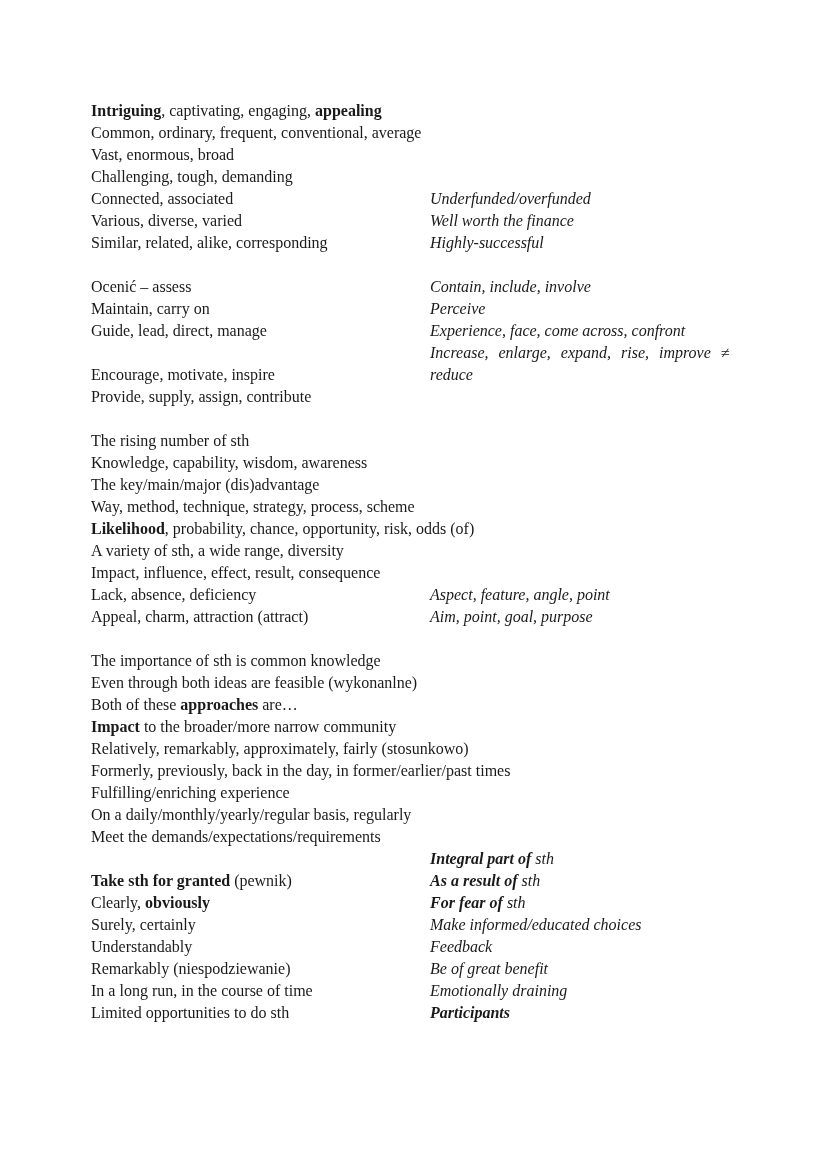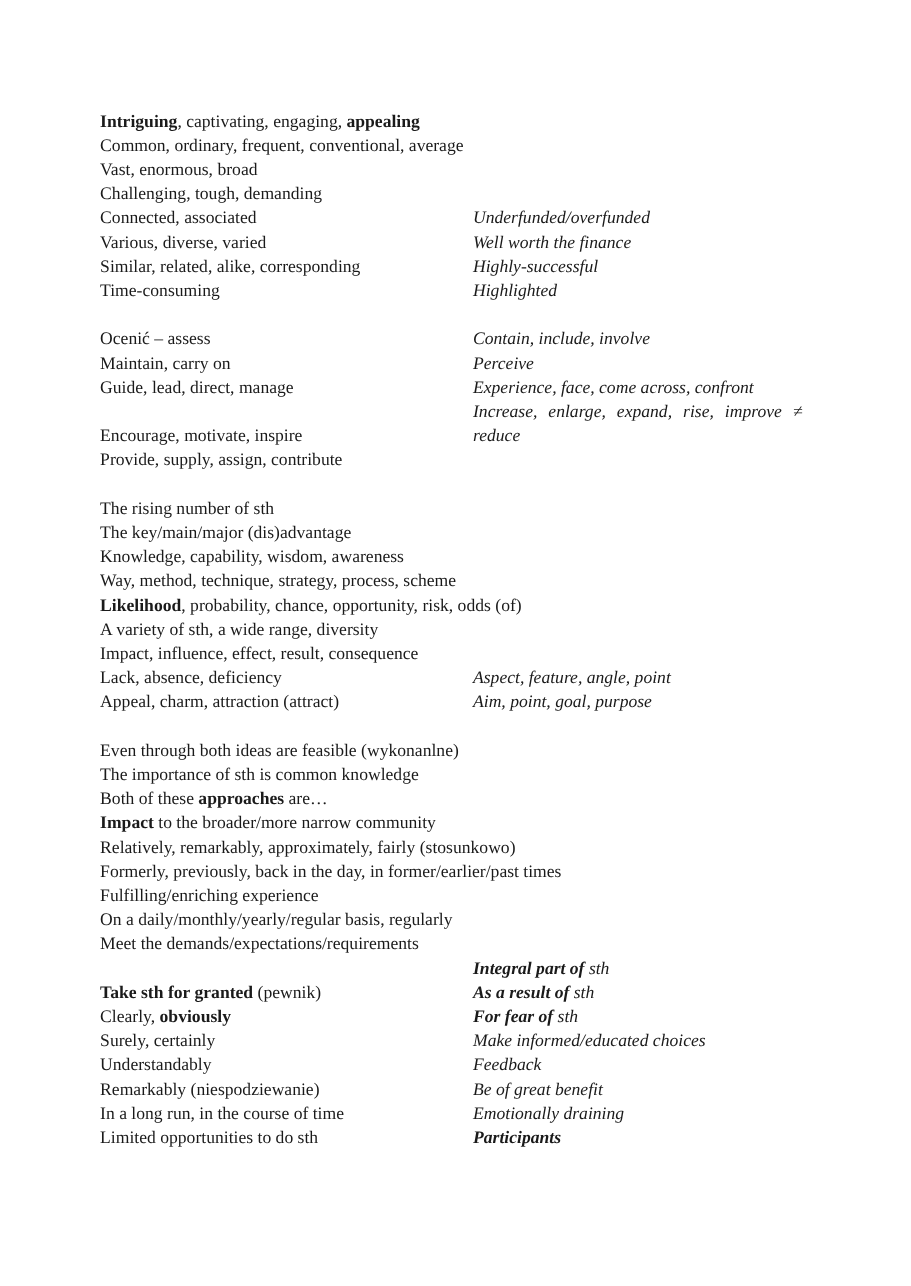--- a/index.html
+++ b/index.html
@@ -35,24 +35,20 @@
         <span class="col-r"><span>Underfunded/overfunded</span></span>
       </div>
       <div class="row">
         <span class="col-l"><span>Various, diverse, varied</span></span>
         <span class="col-r"><span>Well worth the finance</span></span>
       </div>
       <div class="row">
         <span class="col-l"><span>Similar, related, alike, corresponding</span></span>
         <span class="col-r"><span>Highly-successful</span></span>
       </div>
-      <div class="row">
-        <span class="col-l"><span>Time-consuming</span></span>
-        <span class="col-r"><span>Highlighted</span></span>
-      </div>
     </div>
   <div class="gap"></div>
   <div id="section2">
       <div class="row">
         <span class="col-l"><span>Ocenić – assess</span></span>
         <span class="col-r"><span>Contain, include, involve</span></span>
       </div>
       <div class="row">
         <span class="col-l"><span>Maintain, carry on</span></span>
         <span class="col-r"><span>Perceive</span></span>
@@ -71,24 +67,24 @@
       <div class="row">
         <span class="col-l"><span>Provide, supply, assign, contribute</span></span>
       </div>
     </div>
   <div class="gap"></div>
   <div id="section3">
       <div class="row">
         <span class="col-l"><span>The rising number of sth</span></span>
       </div>
       <div class="row">
-        <span class="col-l"><span>The key/main/major (dis)advantage</span></span>
+        <span class="col-l"><span>Knowledge, capability, wisdom, awareness</span></span>
       </div>
       <div class="row">
-        <span class="col-l"><span>Knowledge, capability, wisdom, awareness</span></span>
+        <span class="col-l"><span>The key/main/major (dis)advantage</span></span>
       </div>
       <div class="row">
         <span class="col-l"><span>Way, method, technique, strategy, process, scheme</span></span>
       </div>
       <div class="row">
         <span class="col-l"><b>Likelihood</b><span>, probability, chance, opportunity, risk, odds (of)</span></span>
       </div>
       <div class="row">
         <span class="col-l"><span>A variety of sth, a wide range, diversity</span></span>
       </div>
@@ -100,24 +96,24 @@
         <span class="col-r"><span>Aspect, feature, angle, point</span></span>
       </div>
       <div class="row">
         <span class="col-l"><span>Appeal, charm, attraction (attract)</span></span>
         <span class="col-r"><span>Aim, point, goal, purpose</span></span>
       </div>
     </div>
   <div class="gap"></div>
   <div id="section4">
       <div class="row">
-        <span class="col-l"><span>Even through both ideas are feasible (wykonanlne)</span></span>
+        <span class="col-l"><span>The importance of sth is common knowledge</span></span>
       </div>
       <div class="row">
-        <span class="col-l"><span>The importance of sth is common knowledge</span></span>
+        <span class="col-l"><span>Even through both ideas are feasible (wykonanlne)</span></span>
       </div>
       <div class="row">
         <span class="col-l"><span>Both of these </span><b>approaches</b><span> are…</span></span>
       </div>
       <div class="row">
         <span class="col-l"><b>Impact</b><span> to the broader/more narrow community</span></span>
       </div>
       <div class="row">
         <span class="col-l"><span>Relatively, remarkably, approximately, fairly (stosunkowo)</span></span>
       </div>

